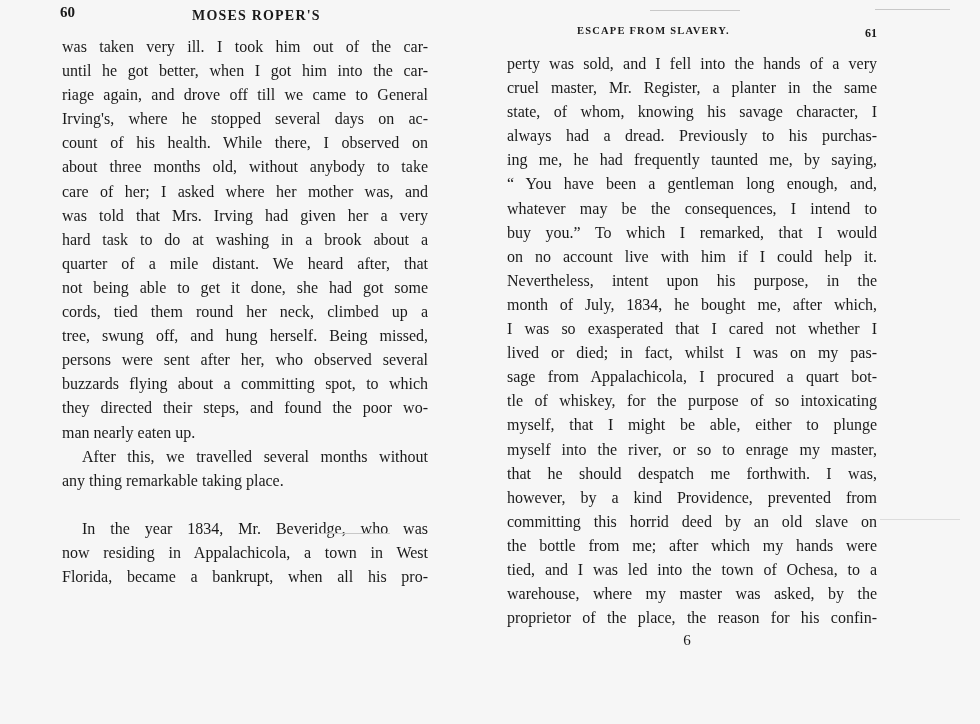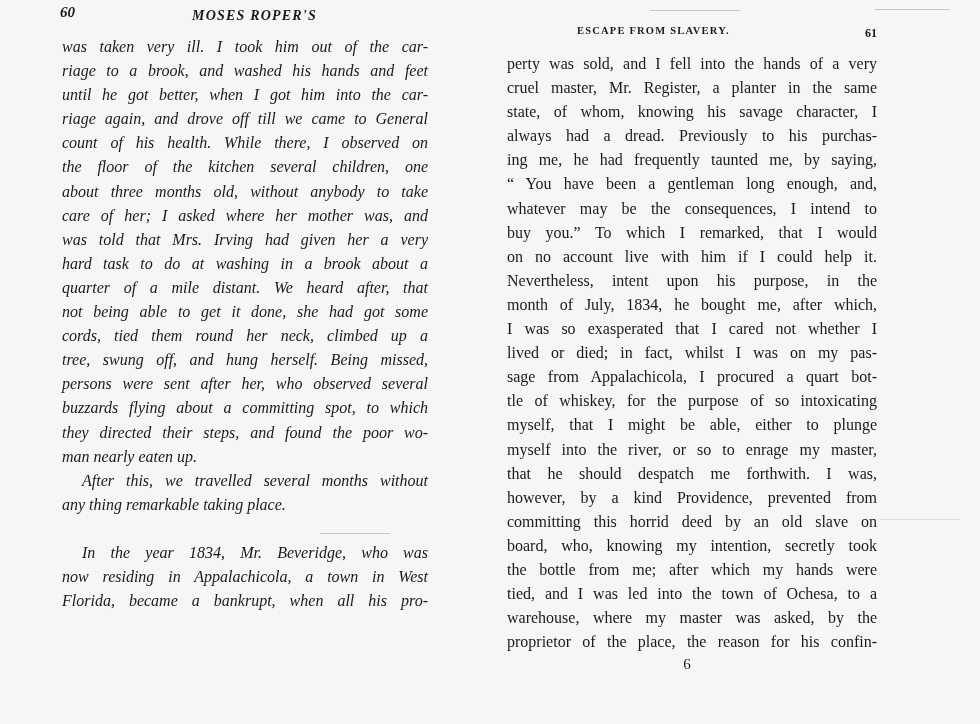--- a/index.html
+++ b/index.html
@@ -15,21 +15,20 @@
       color: #1a1a1a;
       font-family: "Liberation Serif", "DejaVu Serif", serif;
     }
     .page {
       position: absolute;
       top: 0;
     }
     .page-left {
       left: 62px;
       width: 366px;
-      font-style: italic;
     }
     .page-right {
       left: 507px;
       width: 370px;
     }
     .running-head {
       position: relative;
       height: 30px;
       font-size: 12px;
       font-weight: bold;
@@ -95,25 +94,24 @@
 </head>
 <body>
 
 <div class="page page-left">
   <div class="running-head">
     <span class="page-num">60</span>
     <span class="head-title">MOSES ROPER'S</span>
   </div>
   <div class="lines" id="left-lines">
       <span class="line">was taken very ill.  I took him out of the car-</span>
-      <span class="line">riage to a brook, and washed his hands and feet</span>
       <span class="line">until he got better, when I got him into the car-</span>
       <span class="line">riage again, and drove off till we came to General</span>
+      <span class="line">Irving's, where he stopped several days on ac-</span>
       <span class="line">count of his health.  While there, I observed on</span>
-      <span class="line">the floor of the kitchen several children, one</span>
       <span class="line">about three months old, without anybody to take</span>
       <span class="line">care of her; I asked where her mother was, and</span>
       <span class="line">was told that Mrs. Irving had given her a very</span>
       <span class="line">hard task to do at washing in a brook about a</span>
       <span class="line">quarter of a mile distant.  We heard after, that</span>
       <span class="line">not being able to get it done, she had got some</span>
       <span class="line">cords, tied them round her neck, climbed up a</span>
       <span class="line">tree, swung off, and hung herself.  Being missed,</span>
       <span class="line">persons were sent after her, who observed several</span>
       <span class="line">buzzards flying about a committing spot, to which</span>
@@ -147,21 +145,20 @@
       <span class="line">month of July, 1834, he bought me, after which,</span>
       <span class="line">I was so exasperated that I cared not whether I</span>
       <span class="line">lived or died; in fact, whilst I was on my pas-</span>
       <span class="line">sage from Appalachicola, I procured a quart bot-</span>
       <span class="line">tle of whiskey, for the purpose of so intoxicating</span>
       <span class="line">myself, that I might be able, either to plunge</span>
       <span class="line">myself into the river, or so to enrage my master,</span>
       <span class="line">that he should despatch me forthwith.  I was,</span>
       <span class="line">however, by a kind Providence, prevented from</span>
       <span class="line">committing this horrid deed by an old slave on</span>
-      <span class="line">board, who, knowing my intention, secretly took</span>
       <span class="line">the bottle from me; after which my hands were</span>
       <span class="line">tied, and I was led into the town of Ochesa, to a</span>
       <span class="line">warehouse, where my master was asked, by the</span>
       <span class="line">proprietor of the place, the reason for his confin-</span>
     </div>
   <div class="signature">6</div>
 </div>
 
 <div class="scan-mark" style="left:650px;top:10px;width:90px;"></div>
 <div class="scan-mark" style="left:875px;top:9px;width:75px;"></div>

